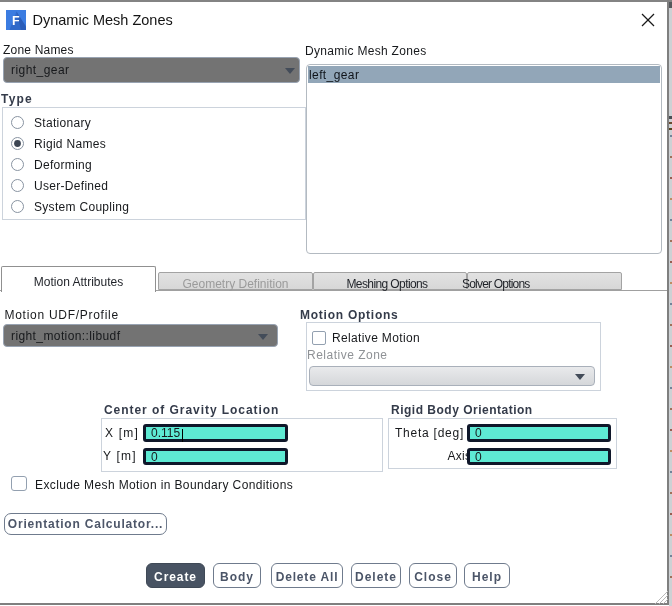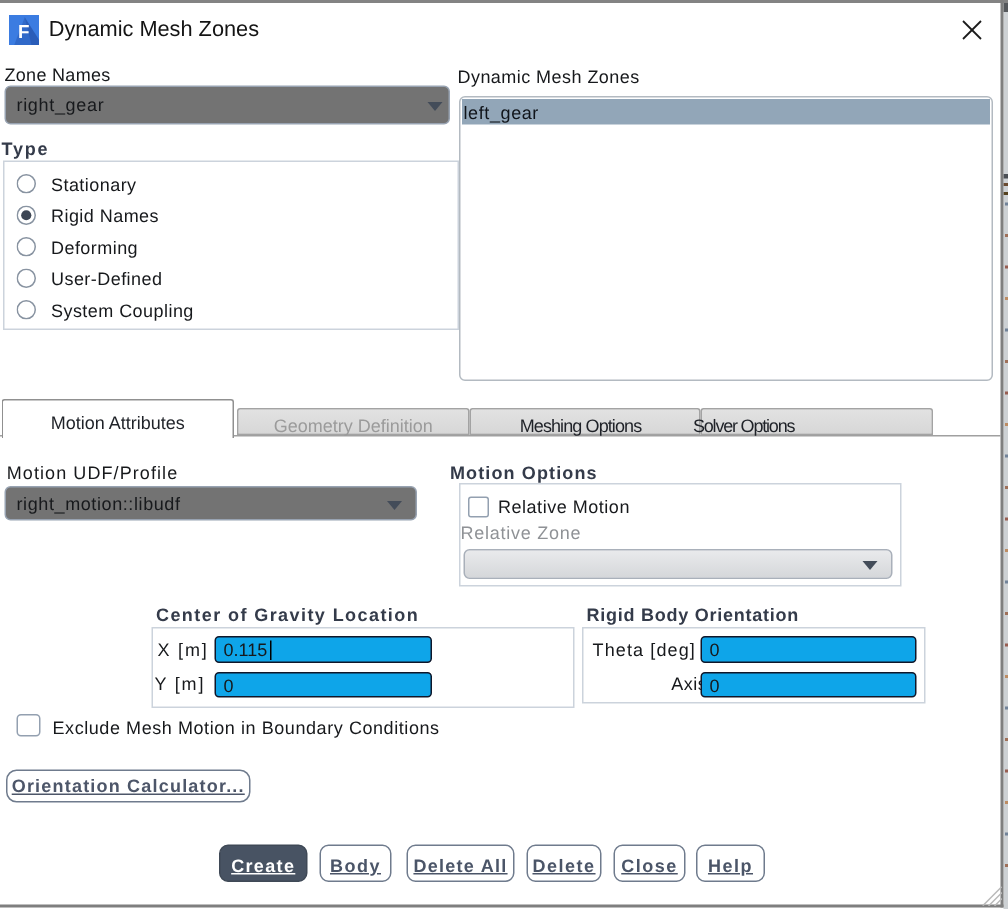--- a/index.html
+++ b/index.html
@@ -4,26 +4,26 @@
 <style>
   html,body{margin:0;padding:0;width:672px;height:606px;overflow:hidden;
     font-family:"Liberation Sans",sans-serif;background:#fff;}
   .abs{position:absolute;}
   .lbl{position:absolute;font-size:12px;color:#17191c;white-space:nowrap;letter-spacing:0.35px;}
   .blbl{position:absolute;font-size:12px;font-weight:bold;color:#343b4a;white-space:nowrap;}
   .combo{position:absolute;background:#737373;border:1px solid #98a3b2;border-radius:4px;box-sizing:border-box;}
   .combo .tx{position:absolute;left:7px;top:50%;transform:translateY(-50%);font-size:12px;color:#17191c;white-space:nowrap;letter-spacing:0.45px;}
   .arrow{position:absolute;width:0;height:0;border-left:5.5px solid transparent;border-right:5.5px solid transparent;border-top:6px solid #434c59;}
   .gbox{position:absolute;border:1px solid #ccd3dc;box-sizing:border-box;background:transparent;}
-  .input{position:absolute;background:#0ea5e9;border:1px solid #0f172a;border-radius:3px;box-sizing:border-box;}
+  .input{position:absolute;background:#5eead4;border:3px solid #0f172a;border-radius:3px;box-sizing:border-box;}
   .input .tx{position:absolute;left:5px;top:50%;transform:translateY(-50%);font-size:12px;color:#17191c;white-space:nowrap;}
   .cb{position:absolute;background:#fff;border:1px solid #93a0b0;border-radius:2px;box-sizing:border-box;}
   .btn{position:absolute;background:#fff;border:1px solid #6f7b8d;border-radius:6px;box-sizing:border-box;
        font-size:12px;font-weight:bold;color:#4b5568;text-align:center;letter-spacing:1px;}
-  .btn span{position:absolute;left:0;right:0;top:calc(50% + 1.5px);transform:translateY(-50%);text-decoration:underline;}
+  .btn span{position:absolute;left:0;right:0;top:calc(50% + 1.5px);transform:translateY(-50%);}
   .tabi{position:absolute;top:272px;height:18px;box-sizing:border-box;border:1px solid #a3a3a3;border-radius:2px 2px 0 0;
        background:linear-gradient(#e2e2e2,#d7d7d7);font-size:12px;color:#1f2228;text-align:center;}
 </style>
 </head>
 <body>
 <div class="abs" style="left:0;top:0;width:672px;height:606px;background:#fff;">
 
   <div class="abs" style="left:669px;top:0;width:3px;height:606px;background:#cdd1d4;"></div>
   <div class="abs" style="left:669px;top:0;width:3px;height:8px;background:#55585c;"></div>
   <div id="speckles">

